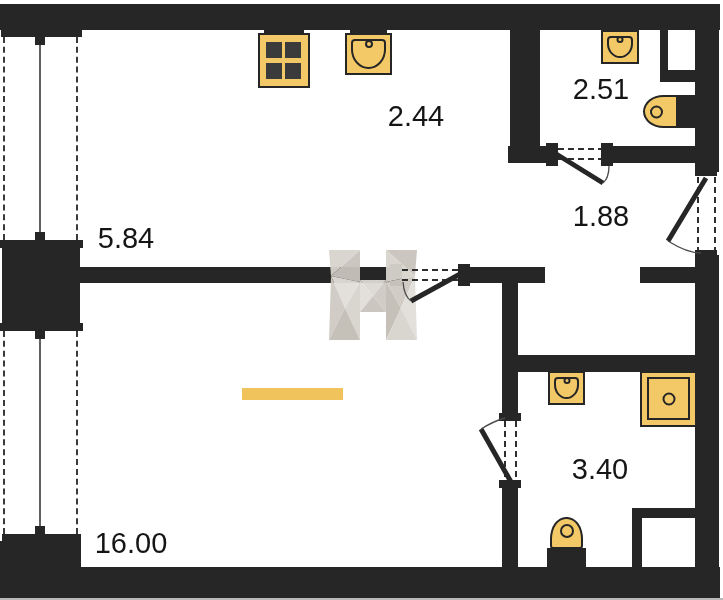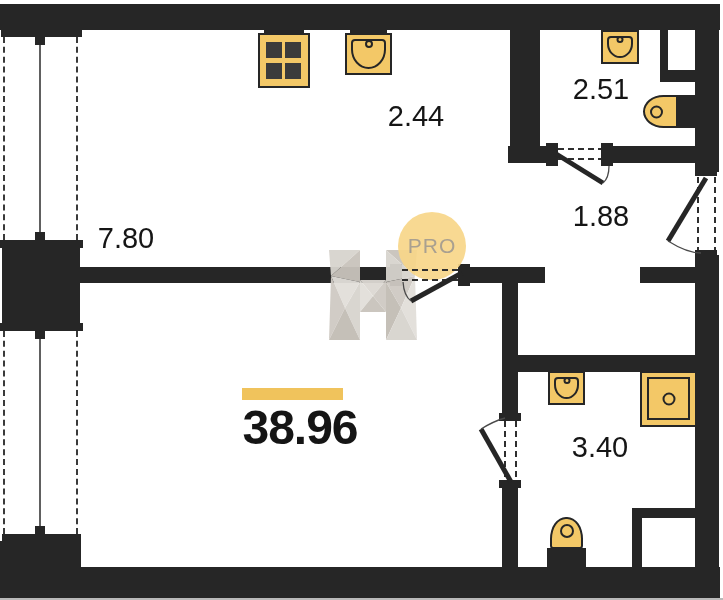--- a/index.html
+++ b/index.html
@@ -124,50 +124,47 @@
   <div class="fx" style="left:640px;top:371px;width:57px;height:56px">
     <div style="position:absolute;left:5px;top:4px;right:5px;bottom:5px;border:2.5px solid var(--wall,#262626)"></div>
     <div class="dot" style="left:50%;top:50%;width:13px;height:13px;transform:translate(-50%,-50%)"></div>
   </div>
 
   <div class="fx toilet-v" style="left:550px;top:517px;width:33px;height:32px">
     <div class="dot" style="left:50%;top:5px;width:14px;height:14px;transform:translateX(-50%)"></div>
   </div>
   <div class="fx-bar" style="left:547px;top:548px;width:39px;height:20px"></div>
 
-  <div class="area" style="left:126px;top:238px">7.80</div>
+  <div class="area" style="left:126px;top:238px">5.84</div>
   <div class="area" style="left:416px;top:116px">2.44</div>
   <div class="area" style="left:601px;top:89px">2.51</div>
   <div class="area" style="left:601px;top:216px">1.88</div>
-  <div class="area" style="left:600px;top:447px">3.40</div>
+  <div class="area" style="left:600px;top:469px">3.40</div>
+  <div class="area" style="left:131px;top:543px">16.00</div>
 
   <div class="hbar"></div>
-  <div class="area total" style="left:300px;top:428px">38.96</div>
 
   <svg class="wm-h" width="88" height="90" viewBox="0 0 88 90">
     <polygon class="f1" points="0,0 31,0 2,26"></polygon>
     <polygon class="f2" points="31,0 31,32 2,26"></polygon>
     <polygon class="f3" points="2,26 31,32 16,58"></polygon>
     <polygon class="f4" points="2,26 16,58 0,90"></polygon>
     <polygon class="f1" points="16,58 31,32 31,90"></polygon>
     <polygon class="f5" points="16,58 31,90 0,90"></polygon>
     <polygon class="f2" points="88,0 57,0 86,26"></polygon>
     <polygon class="f1" points="57,0 57,32 86,26"></polygon>
     <polygon class="f4" points="86,26 57,32 72,58"></polygon>
     <polygon class="f3" points="86,26 72,58 88,90"></polygon>
     <polygon class="f5" points="72,58 57,32 57,90"></polygon>
     <polygon class="f1" points="72,58 57,90 88,90"></polygon>
     <polygon class="f6" points="31,30 57,30 44,46"></polygon>
     <polygon class="f3" points="31,30 44,46 31,62"></polygon>
     <polygon class="f4" points="57,30 57,62 44,46"></polygon>
     <polygon class="f2" points="31,62 44,46 57,62"></polygon>
   </svg>
-  <div class="pro">
-    <span>PRO</span>
-  </div>
 
   <svg class="overlay" width="723" height="600" viewBox="0 0 723 600">
     <g stroke="#2e2e2e" stroke-width="2" stroke-dasharray="6,4" fill="none">
       <path d="M402,270 L458,270"></path>
         <path d="M402,280 L458,280"></path>
       <path d="M558,149 L601,149"></path>
         <path d="M558,159 L601,159"></path>
       <path d="M505,421 L505,480"></path>
         <path d="M516,421 L516,480"></path>
       <path d="M698,177 L698,250"></path>

